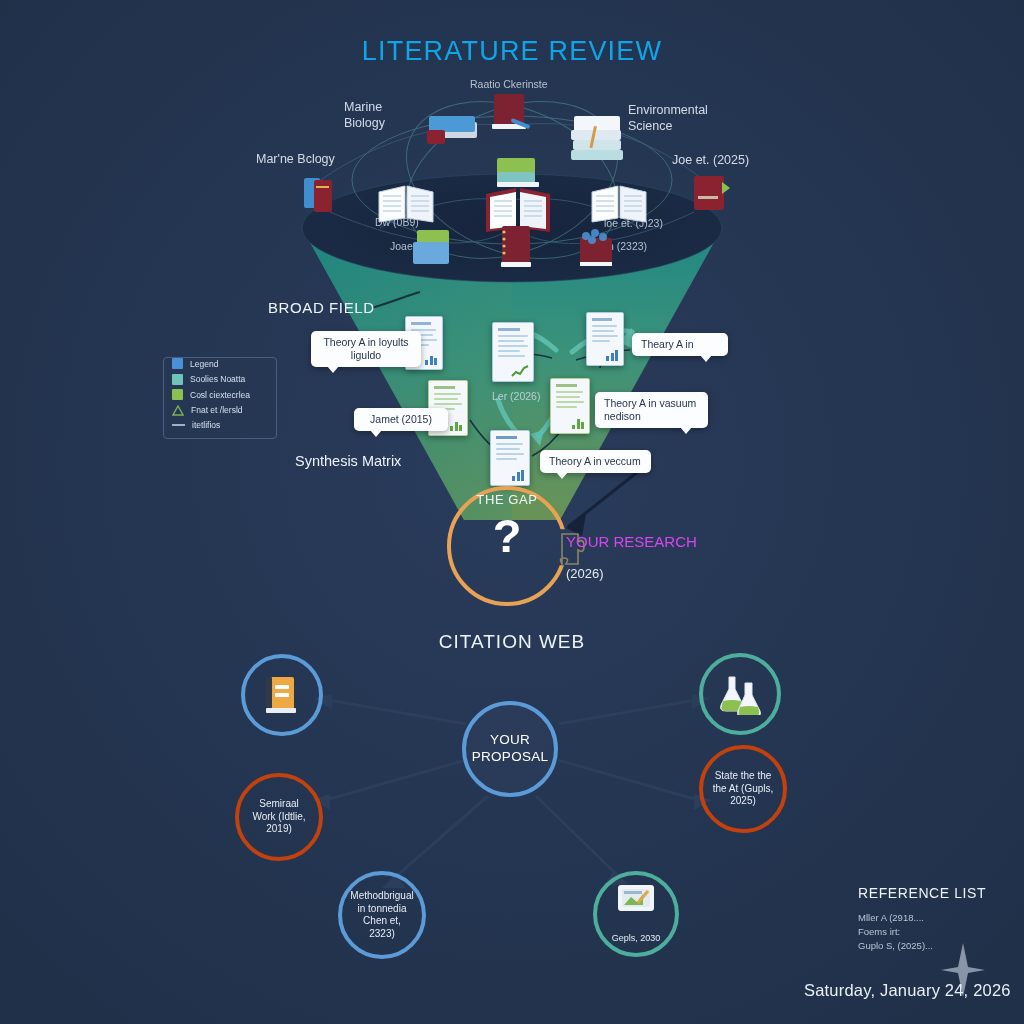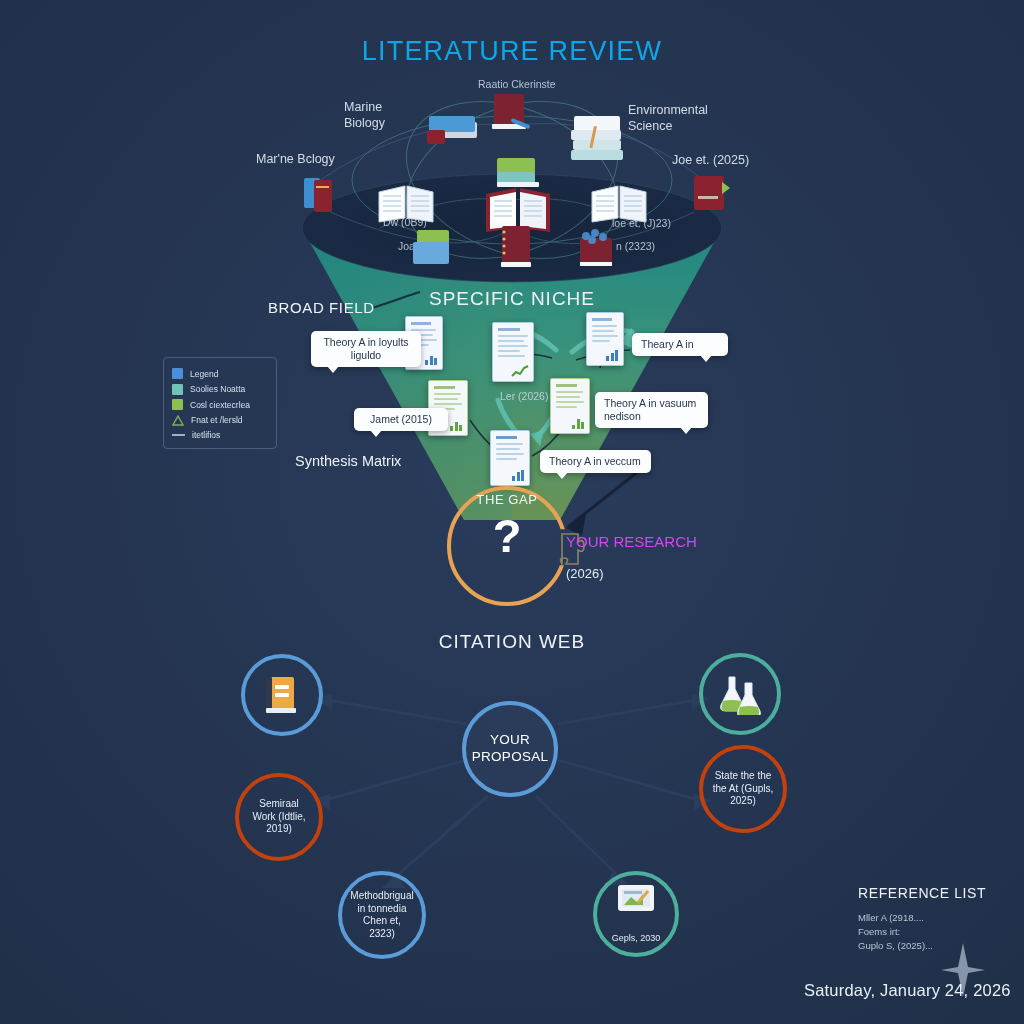--- a/index.html
+++ b/index.html
@@ -14,33 +14,33 @@
   .abs{position:absolute;}
   .nosel{user-select:none;}
 
   
   .title{
     font-size:27px;letter-spacing:1.2px;color:#0ea5e9;
     text-align:center;font-weight:400;
   }
   .sub-title{font-size:19px;letter-spacing:1px;color:#edf2f8;text-align:center;}
   .lbl{font-size:12.5px;color:#dfe7f1;line-height:1.25;}
-  .lbl-sm{font-size:10.5px;color:#cfd9e6;line-height:1.2;margin-left:8px;}
+  .lbl-sm{font-size:10.5px;color:#cfd9e6;line-height:1.2;}
   .blur{ filter:blur(.35px); opacity:.93; }
   .blur2{ filter:blur(.6px); opacity:.85; }
 
   
   .funnel-svg{position:absolute;left:0;top:0;}
 
   
   .legend{
     position:absolute;left:163px;top:357px;width:96px;
     border:1px solid #4a5f7f;border-radius:4px;
     background:rgba(38,55,82,.72);
-    padding:10px 8px 8px 8px;
+    padding:0 8px 8px 8px;
   }
   .legend-row{display:flex;align-items:center;gap:7px;margin-bottom:4.5px;}
   .legend-row:last-child{margin-bottom:0;}
   .sw{width:11px;height:11px;border-radius:1px;flex:none;}
   .sw-line{width:13px;height:0;border-top:2px solid #9fb0c4;flex:none;}
   .legend-txt{font-size:8.5px;color:#d6e0ec;white-space:nowrap;}
 
   
   .paper{
     position:absolute;background:#f4f8fc;border-radius:2px;
@@ -199,21 +199,20 @@
       <polygon points="692,694 710,698 692,710"></polygon>
       <polygon points="330,794 312,800 330,810"></polygon>
       <polygon points="694,794 712,800 694,810"></polygon>
       <polygon points="396,874 382,888 406,888"></polygon>
       <polygon points="614,870 628,884 604,886"></polygon>
     </g>
   </svg>
 
   <div class="abs title nosel" style="left:312px;top:36px;width:400px;">LITERATURE REVIEW</div>
 
-  <div class="abs sub-title nosel" style="left:412px;top:288px;width:200px;">SPECIFIC NICHE</div>
 
   <div class="abs nosel" style="left:268px;top:299px;font-size:15px;letter-spacing:.6px;color:#f0f4f9;">BROAD FIELD</div>
 
   <div class="abs nosel" style="left:295px;top:453px;font-size:14.5px;color:#edf2f8;">Synthesis Matrix</div>
 
   <div class="abs sub-title nosel" style="left:412px;top:631px;width:200px;">CITATION WEB</div>
 
   <div class="abs lbl blur nosel" style="left:344px;top:100px;width:70px;">Marine Biology</div>
   <div class="abs lbl-sm blur2 nosel" style="left:470px;top:78px;width:110px;">Raatio Ckerinste</div>
   <div class="abs lbl blur nosel" style="left:628px;top:103px;width:86px;">Environmental Science</div>

